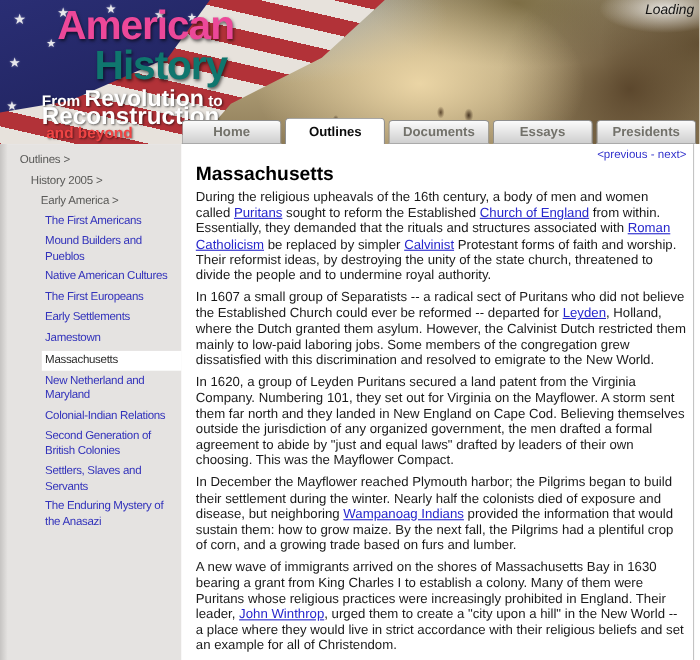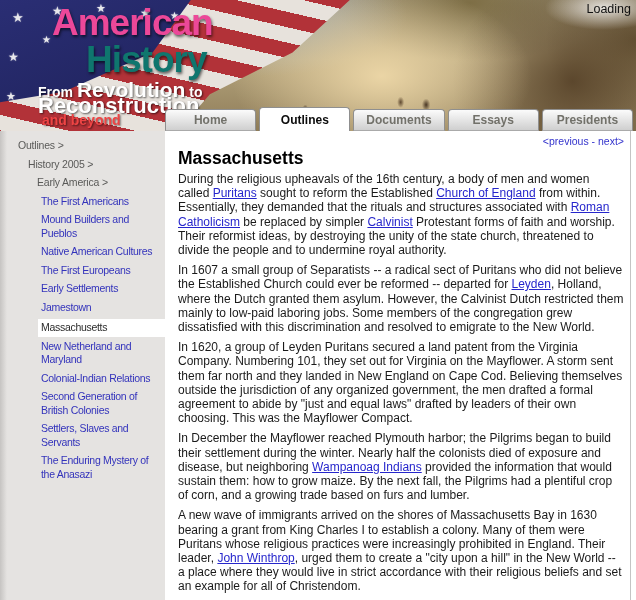--- a/index.html
+++ b/index.html
@@ -31,21 +31,21 @@
     letter-spacing:-1px;color:#ec4899;text-shadow:1px 2px 3px rgba(0,0,0,.6);}
   .title-history{position:absolute;left:86px;top:39px;font-size:37px;font-weight:700;
     letter-spacing:-1px;color:#0f766e;text-shadow:1px 2px 3px rgba(0,0,0,.6);}
   .title-sub1{position:absolute;left:38px;top:78px;color:#fff;font-weight:700;
     text-shadow:1px 1px 2px rgba(0,0,0,.6);font-size:14px;}
   .title-sub1 .big{font-size:21px;}
   .title-sub2{position:absolute;left:38px;top:93px;color:#fff;font-weight:700;font-size:22px;
     text-shadow:1px 1px 2px rgba(0,0,0,.6);}
   .title-sub3{position:absolute;left:42px;top:112px;color:#ef4444;font-weight:700;font-size:14px;
     text-shadow:1px 1px 2px rgba(0,0,0,.55);}
-  .loading{position:absolute;top:2px;right:5px;font-size:12.5px;color:#111;}
+  .loading{position:absolute;top:2px;right:5px;font-size:12.5px;color:#111;font-style:italic;}
   
   .tabs{position:absolute;left:165px;right:3px;bottom:0;height:23px;display:flex;gap:3px;
         align-items:flex-end;}
   .tab{flex:1;height:22px;box-sizing:border-box;border:1px solid #8f8f8f;border-bottom-color:#aaa;
        border-radius:4px 4px 0 0;background:linear-gradient(#fbfbfb,#cfcfcf);
        font-size:12px;font-weight:700;color:#72716a;text-align:center;line-height:20px;
        cursor:pointer;}
   .tab.active{height:26px;margin-bottom:-2px;background:#fff;color:#0b0b0b;line-height:24px;
        border-bottom:0;position:relative;z-index:3;}
   

